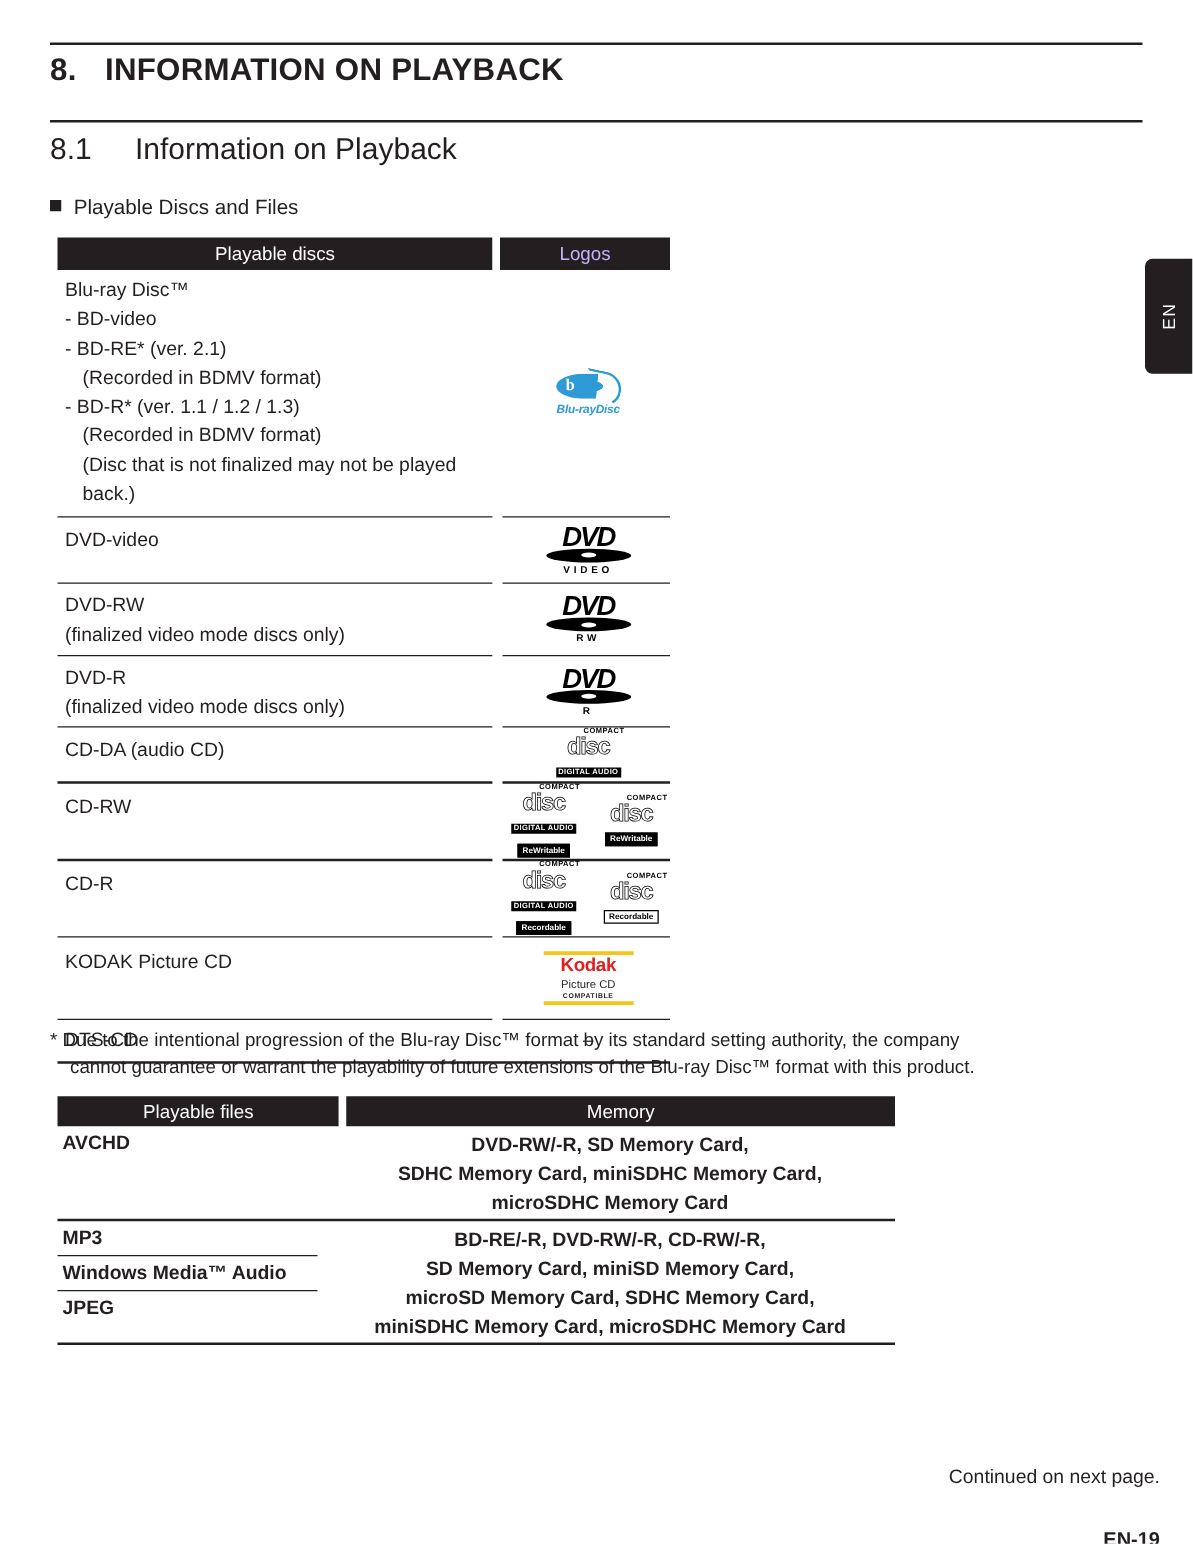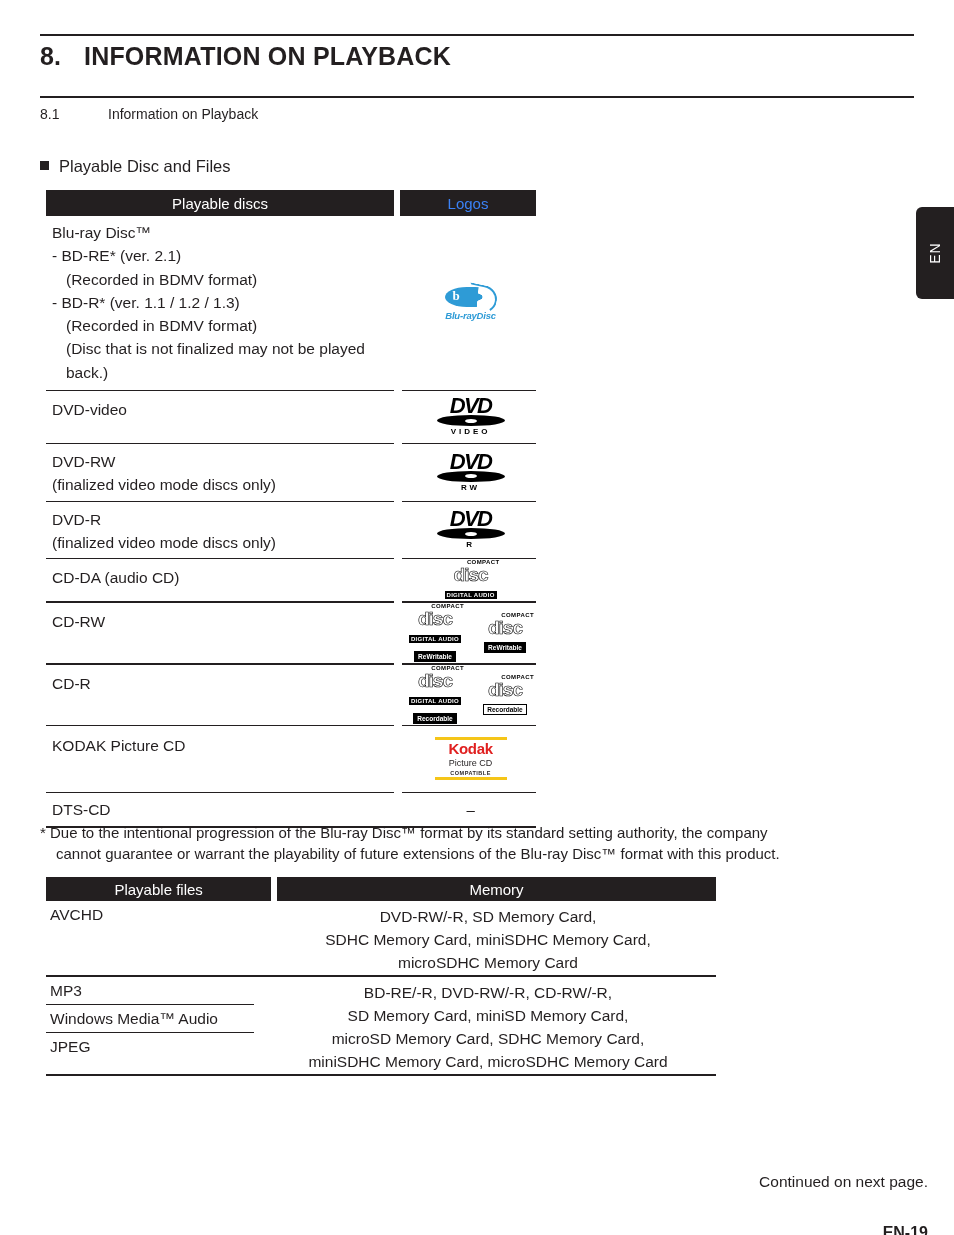--- a/index.html
+++ b/index.html
@@ -14,21 +14,21 @@
   .page{position:relative;width:954px;height:1235px;padding-left:14px;}
 
   
   .chapter-rule{position:absolute;left:40px;top:34px;width:874px;height:2px;background:#231f20;}
   .chapter-title{
     position:absolute;left:40px;top:42px;width:874px;
     font-size:25px;font-weight:bold;letter-spacing:.2px;
   }
   .chapter-title .num{display:inline-block;width:44px;}
   .section-rule{position:absolute;left:40px;top:96px;width:874px;height:1.5px;background:#231f20;}
-  .section-title{position:absolute;left:40px;top:106px;font-size:14px;font-weight:normal;}
+  .section-title{position:absolute;left:40px;top:106px;font-size:24px;font-weight:normal;}
   .section-title .num{display:inline-block;width:68px;}
 
   .subhead{position:absolute;left:40px;top:157px;font-size:16.5px;}
   .subhead .bullet{display:inline-block;width:9px;height:9px;background:#231f20;margin-right:10px;vertical-align:2px;}
 
   
   .side-tab{
     position:absolute;left:916px;top:207px;width:38px;height:92px;
     background:#231f20;border-radius:6px 0 0 6px;
   }
@@ -38,21 +38,21 @@
     position:absolute;left:50%;top:50%;
     transform-origin:center;
     margin-left:-12px;margin-top:-8px;width:24px;text-align:center;
   }
 
   
   .t1{position:absolute;left:46px;top:190px;width:490px;}
   .t1 .hdr{display:flex;height:26px;text-align:center;}
   .t1 .hdr .c1{width:348px;background:#231f20;color:#fff;font-size:15px;display:flex;align-items:center;justify-content:center;}
   .t1 .hdr .gap{width:6px;background:#fff;}
-  .t1 .hdr .c2{width:136px;background:#231f20;color:#3b82f6;font-size:15px;display:flex;align-items:center;justify-content:center;}
+  .t1 .hdr .c2{width:136px;background:#231f20;color:#c4b5fd;font-size:15px;display:flex;align-items:center;justify-content:center;}
 
   .t1 .row{display:flex;position:relative;gap:38px;}
   .t1 .lcell{width:348px;box-sizing:border-box;padding:5px 0 6px 6px;font-size:15.5px;line-height:1.50;}
   .t1 .lcell .ln{white-space:pre;}
   .t1 .lcell .ind{padding-left:14px;}
   .t1 .rcell{width:142px;box-sizing:border-box;display:flex;align-items:center;justify-content:center;gap:8px;}
 
   
   .rule{display:flex;}
   .rule .rl{width:348px;height:1px;background:#231f20;}
@@ -124,21 +124,21 @@
     font-size:15px;line-height:1.42;
   }
   .footnote .l2{padding-left:16px;}
 
   
   .t2{position:absolute;left:46px;top:877px;width:670px;}
   .t2 .hdr{display:flex;height:24px;}
   .t2 .hdr .c1{width:234px;background:#231f20;color:#fff;font-size:15px;display:flex;align-items:center;justify-content:center;}
   .t2 .hdr .gap{width:6px;background:#fff;}
   .t2 .hdr .c2{width:456px;background:#231f20;color:#fff;font-size:15px;display:flex;align-items:center;justify-content:center;}
-  .t2 .body{display:flex;}
+  .t2 .body{display:flex;font-weight:bold;}
   .t2 .lcol{width:214px;}
   .t2 .rcol{width:456px;text-align:center;font-size:15.5px;line-height:1.48;padding-top:5px;}
   .t2 .lrow{font-size:15.5px;padding:5px 0 4px 4px;}
   .t2 .lrule{width:208px;height:1px;background:#231f20;}
   .t2 .full{width:670px;height:2px;background:#231f20;}
 
   
   .cont{position:absolute;right:40px;top:1173px;font-size:15.5px;}
   .pagenum{position:absolute;right:40px;top:1224px;font-size:16px;font-weight:bold;}
 </style>
@@ -151,38 +151,39 @@
   <div class="chapter-title">
     <span class="num">8.</span><span>INFORMATION ON PLAYBACK</span>
   </div>
 
   <div class="section-rule"></div>
   <div class="section-title">
     <span class="num">8.1</span><span>Information on Playback</span>
   </div>
 
   <div class="subhead">
-    <span class="bullet"></span><span>Playable Disc and Files</span>
+    <span class="bullet"></span><span>Playable Discs and Files</span>
   </div>
 
   <div class="side-tab">
     <span>EN</span>
   </div>
 
   <div class="t1">
 
     <div class="hdr">
       <div class="c1">Playable discs</div>
       <div class="gap"></div>
       <div class="c2">Logos</div>
     </div>
 
     <div class="row">
       <div class="lcell">
         <div class="ln">Blu-ray Disc™</div>
+        <div class="ln">- BD-video</div>
         <div class="ln">- BD-RE* (ver. 2.1)</div>
         <div class="ln ind">(Recorded in BDMV format)</div>
         <div class="ln">- BD-R* (ver. 1.1 / 1.2 / 1.3)</div>
         <div class="ln ind">(Recorded in BDMV format)</div>
         <div class="ln ind">(Disc that is not finalized may not be played</div>
         <div class="ln ind">back.)</div>
       </div>
       <div class="rcell">
         <div class="logo-bluray">
           <div class="bd-shape">

